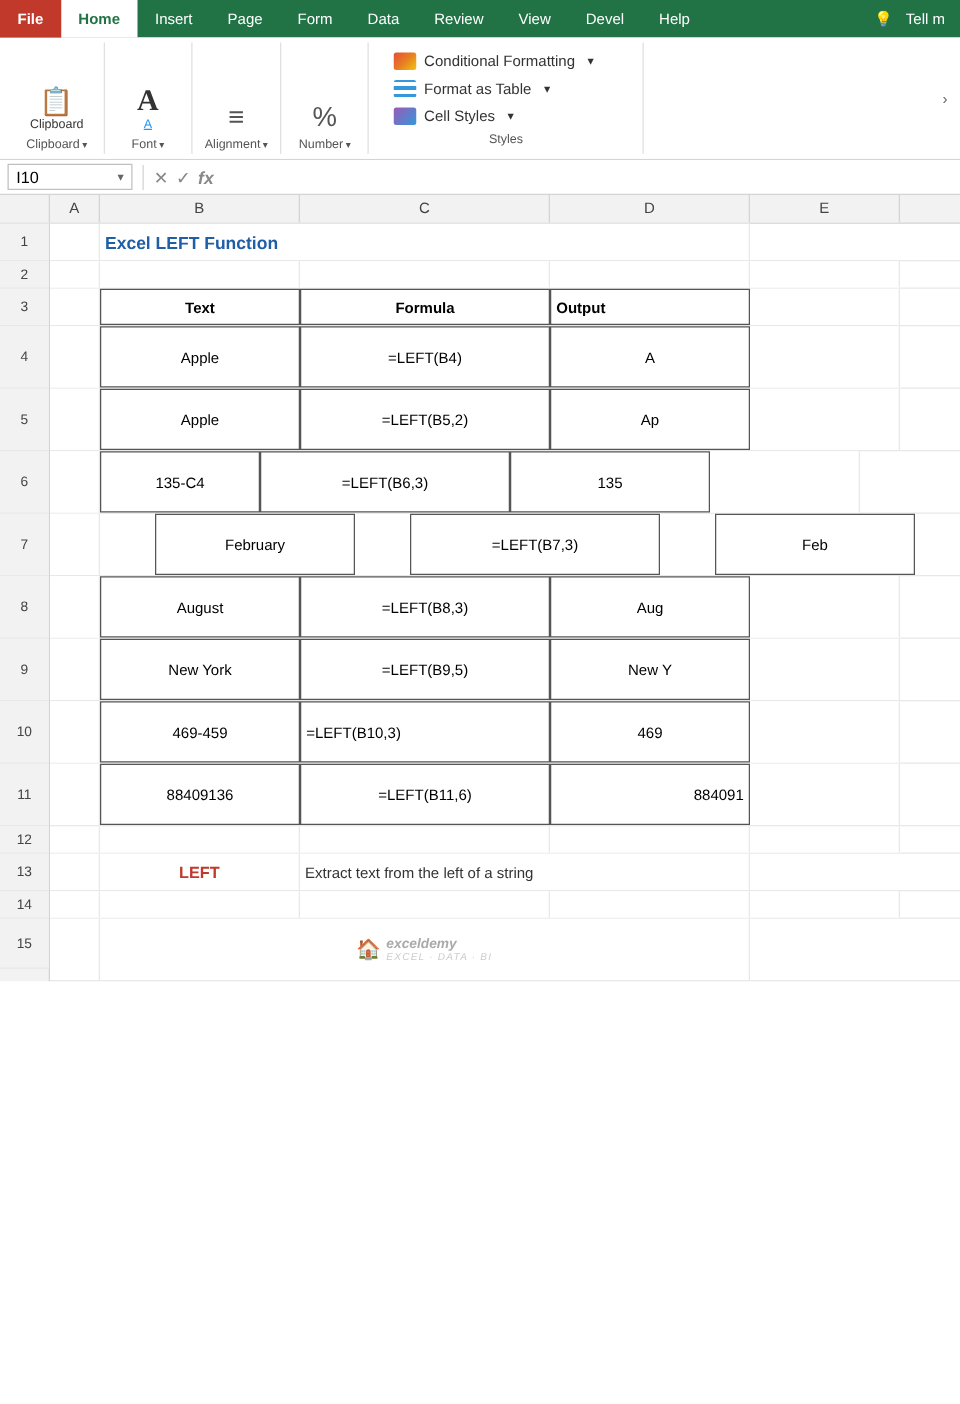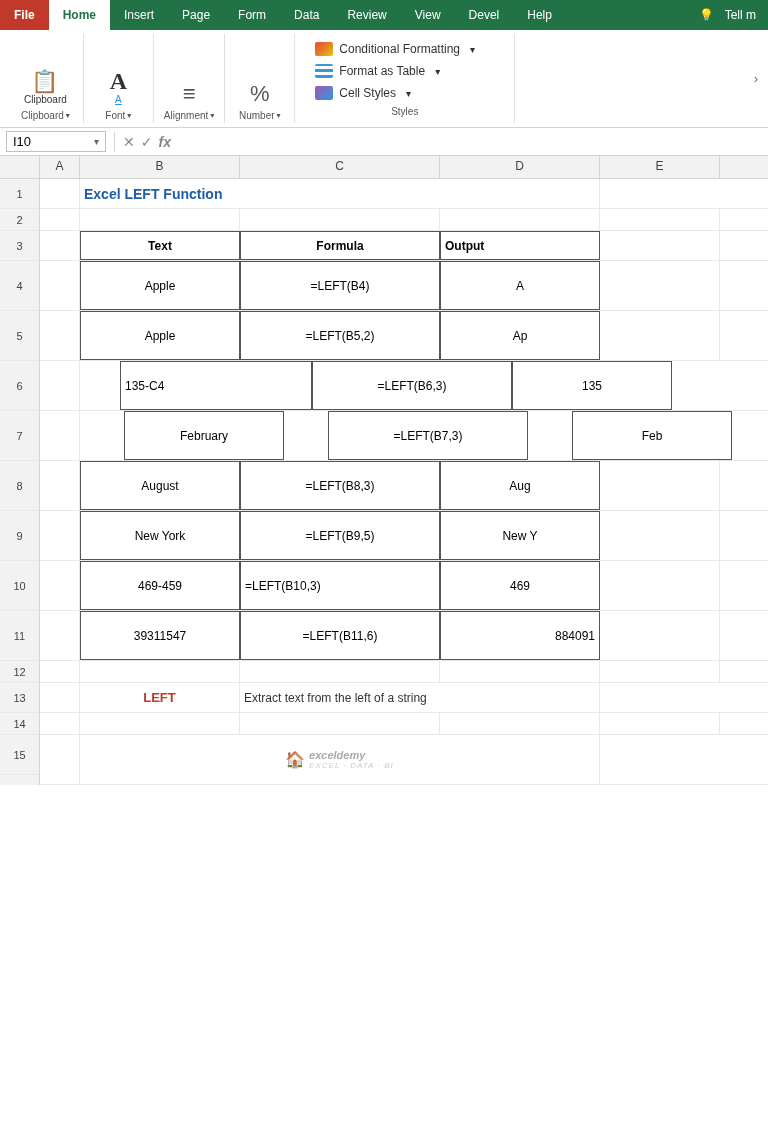--- a/index.html
+++ b/index.html
@@ -260,21 +260,21 @@
             <span>=LEFT(B5,2)</span>
           </div>
           <div class="cell" style="width:160px;border:1.5px solid #555;justify-content:center;">
             <span>Ap</span>
           </div>
           <div class="cell" style="width:120px;"></div>
         </div>
 
         <div class="cell-row" style="height:50px;">
           <div class="cell" style="width:40px;min-width:40px;"></div>
-          <div class="cell" style="width:192px;border:1.5px solid #555;margin-left:40px;">
+          <div class="cell" style="width:128px;border:1.5px solid #555;justify-content:center;">
             <span>135-C4</span>
           </div>
           <div class="cell" style="width:200px;border:1.5px solid #555;justify-content:center;">
             <span>=LEFT(B6,3)</span>
           </div>
           <div class="cell" style="width:160px;border:1.5px solid #555;justify-content:center;">
             <span>135</span>
           </div>
           <div class="cell" style="width:120px;"></div>
         </div>
@@ -331,21 +331,21 @@
           </div>
           <div class="cell" style="width:160px;border:1.5px solid #555;justify-content:center;">
             <span>469</span>
           </div>
           <div class="cell" style="width:120px;"></div>
         </div>
 
         <div class="cell-row" style="height:50px;">
           <div class="cell" style="width:40px;min-width:40px;"></div>
           <div class="cell" style="width:160px;border:1.5px solid #555;justify-content:center;">
-            <span>39311547</span>
+            <span>88409136</span>
           </div>
           <div class="cell" style="width:200px;border:1.5px solid #555;justify-content:center;">
             <span>=LEFT(B11,6)</span>
           </div>
           <div class="cell" style="width:160px;border:1.5px solid #555;justify-content:flex-end;">
             <span>884091</span>
           </div>
           <div class="cell" style="width:120px;"></div>
         </div>
       </div>

